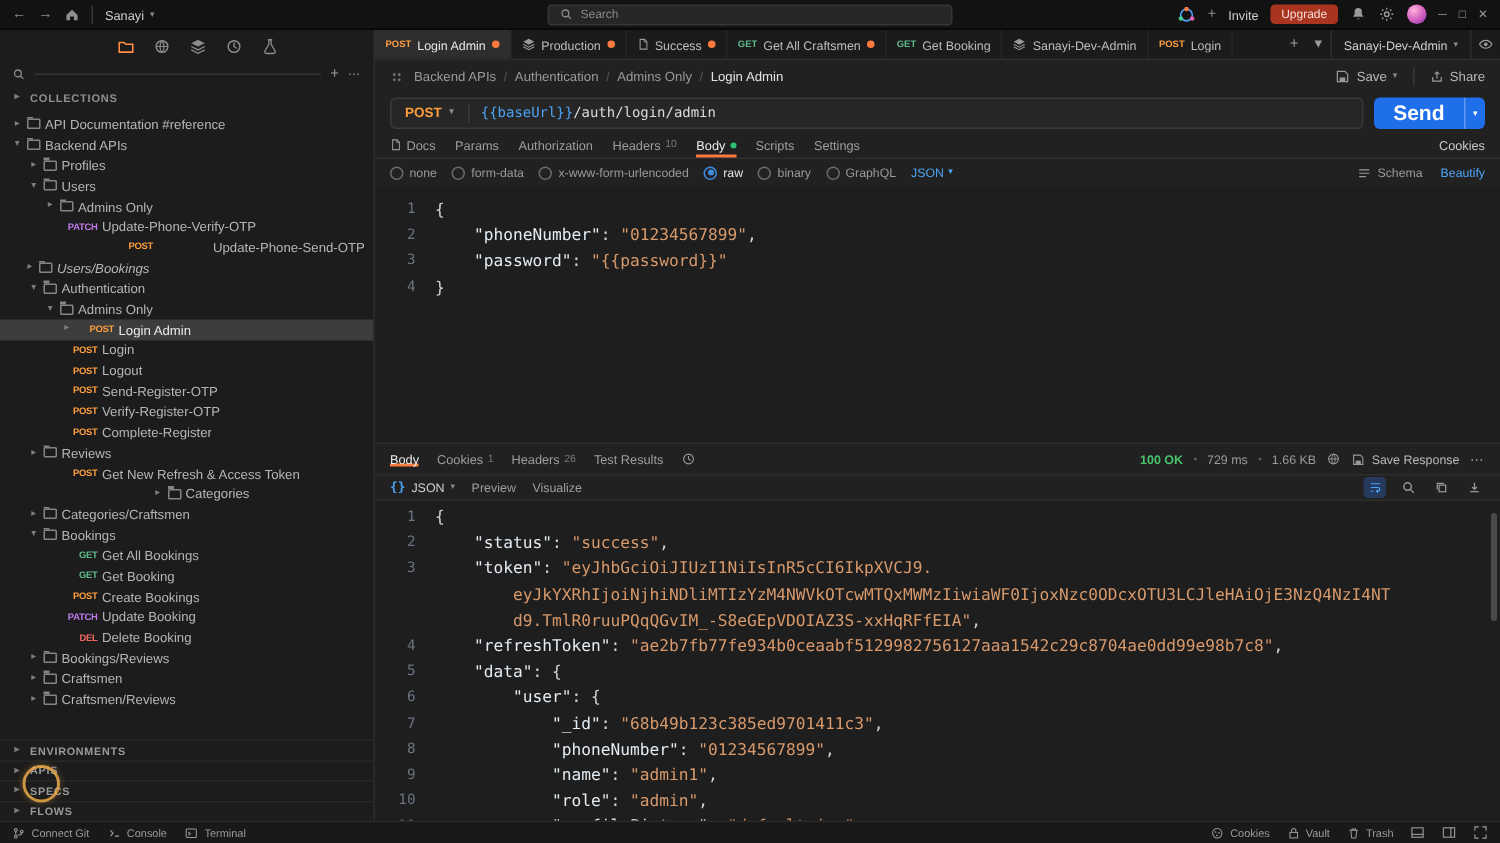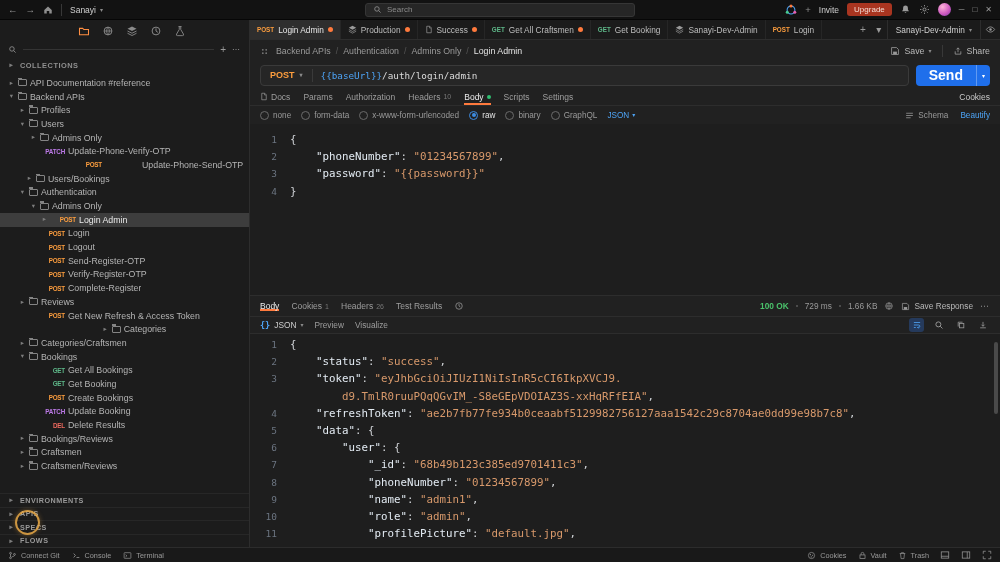--- a/index.html
+++ b/index.html
@@ -254,21 +254,21 @@
           <div class="srow" style="padding-left: 30px;">
             <span class="nochev"></span>
             <span class="smethod m-PATCH">PATCH</span>
             <span class="slabel">Update-Phone-Verify-OTP</span>
           </div>
           <div class="srow" style="padding-left: 30px; gap: 40px;">
             <span class="nochev"></span>
             <span class="smethod m-POST">POST</span>
             <span class="slabel">Update-Phone-Send-OTP</span>
           </div>
-          <div class="srow" style="padding-left: 26px;">
+          <div class="srow" style="padding-left: 16px; font-style: italic;">
             <span class="chev">▸</span>
             <span class="fico"></span>
             <span class="slabel">Users/Bookings</span>
           </div>
           <div class="srow" style="padding-left: 19px;">
             <span class="chev">▾</span>
             <span class="fico"></span>
             <span class="slabel">Authentication</span>
           </div>
           <div class="srow" style="padding-left: 30px;">
@@ -347,21 +347,21 @@
             <span class="slabel">Create Bookings</span>
           </div>
           <div class="srow" style="padding-left: 30px;">
             <span class="nochev"></span>
             <span class="smethod m-PATCH">PATCH</span>
             <span class="slabel">Update Booking</span>
           </div>
           <div class="srow" style="padding-left: 30px;">
             <span class="nochev"></span>
             <span class="smethod m-DEL">DEL</span>
-            <span class="slabel">Delete Results</span>
+            <span class="slabel">Delete Booking</span>
           </div>
           <div class="srow" style="padding-left: 19px;">
             <span class="chev">▸</span>
             <span class="fico"></span>
             <span class="slabel">Bookings/Reviews</span>
           </div>
           <div class="srow" style="padding-left: 19px;">
             <span class="chev">▸</span>
             <span class="fico"></span>
             <span class="slabel">Craftsmen</span>
@@ -711,20 +711,24 @@
             <div class="crow">
               <span class="gut">2</span>
               <span class="ccode"><span class="tk-p">    </span><span class="tk-k">"status"</span><span class="tk-p">: </span><span class="tk-s">"success"</span><span class="tk-p">,</span></span>
             </div>
             <div class="crow">
               <span class="gut">3</span>
               <span class="ccode"><span class="tk-p">    </span><span class="tk-k">"token"</span><span class="tk-p">: </span><span class="tk-s">"eyJhbGciOiJIUzI1NiIsInR5cCI6IkpXVCJ9.</span></span>
             </div>
             <div class="crow">
               <span class="gut"></span>
+              <span class="ccode"><span class="tk-p">        </span><span class="tk-s">eyJkYXRhIjoiNjhiNDliMTIzYzM4NWVkOTcwMTQxMWMzIiwiaWF0IjoxNzc0ODcxOTU3LCJleHAiOjE3NzQ4NzI4NT</span></span>
+            </div>
+            <div class="crow">
+              <span class="gut"></span>
               <span class="ccode"><span class="tk-p">        </span><span class="tk-s">d9.TmlR0ruuPQqQGvIM_-S8eGEpVDOIAZ3S-xxHqRFfEIA"</span><span class="tk-p">,</span></span>
             </div>
             <div class="crow">
               <span class="gut">4</span>
               <span class="ccode"><span class="tk-p">    </span><span class="tk-k">"refreshToken"</span><span class="tk-p">: </span><span class="tk-s">"ae2b7fb77fe934b0ceaabf5129982756127aaa1542c29c8704ae0dd99e98b7c8"</span><span class="tk-p">,</span></span>
             </div>
             <div class="crow">
               <span class="gut">5</span>
               <span class="ccode"><span class="tk-p">    </span><span class="tk-k">"data"</span><span class="tk-p">: {</span></span>
             </div>

